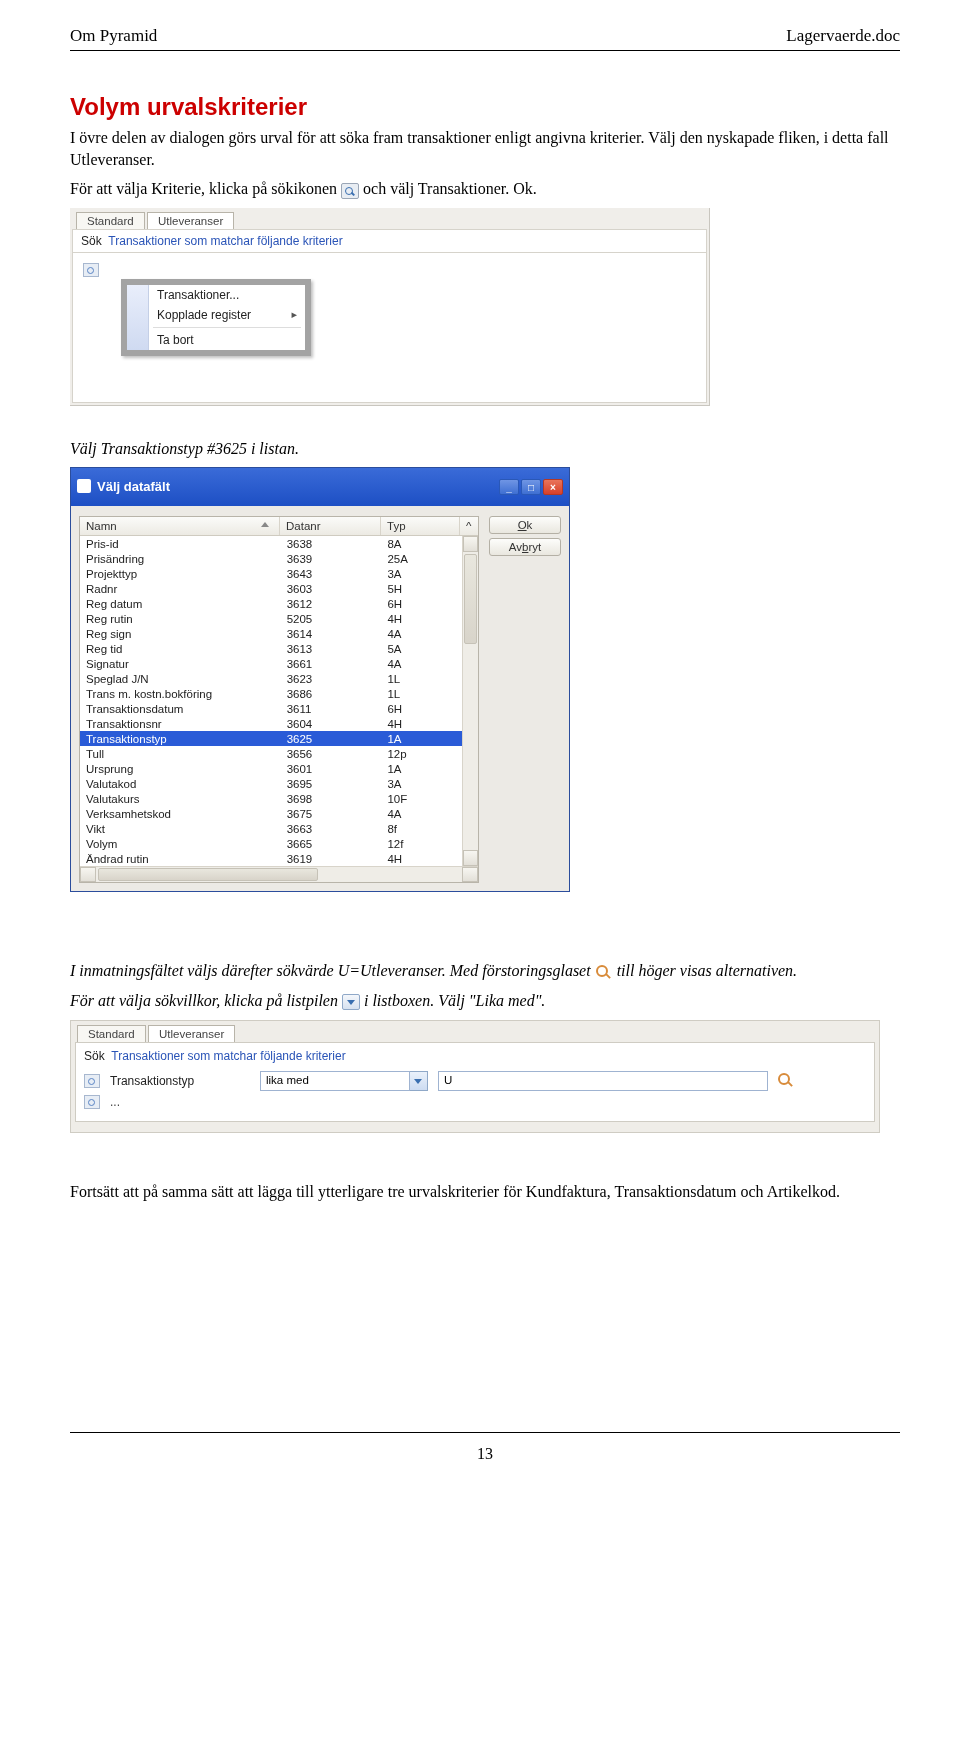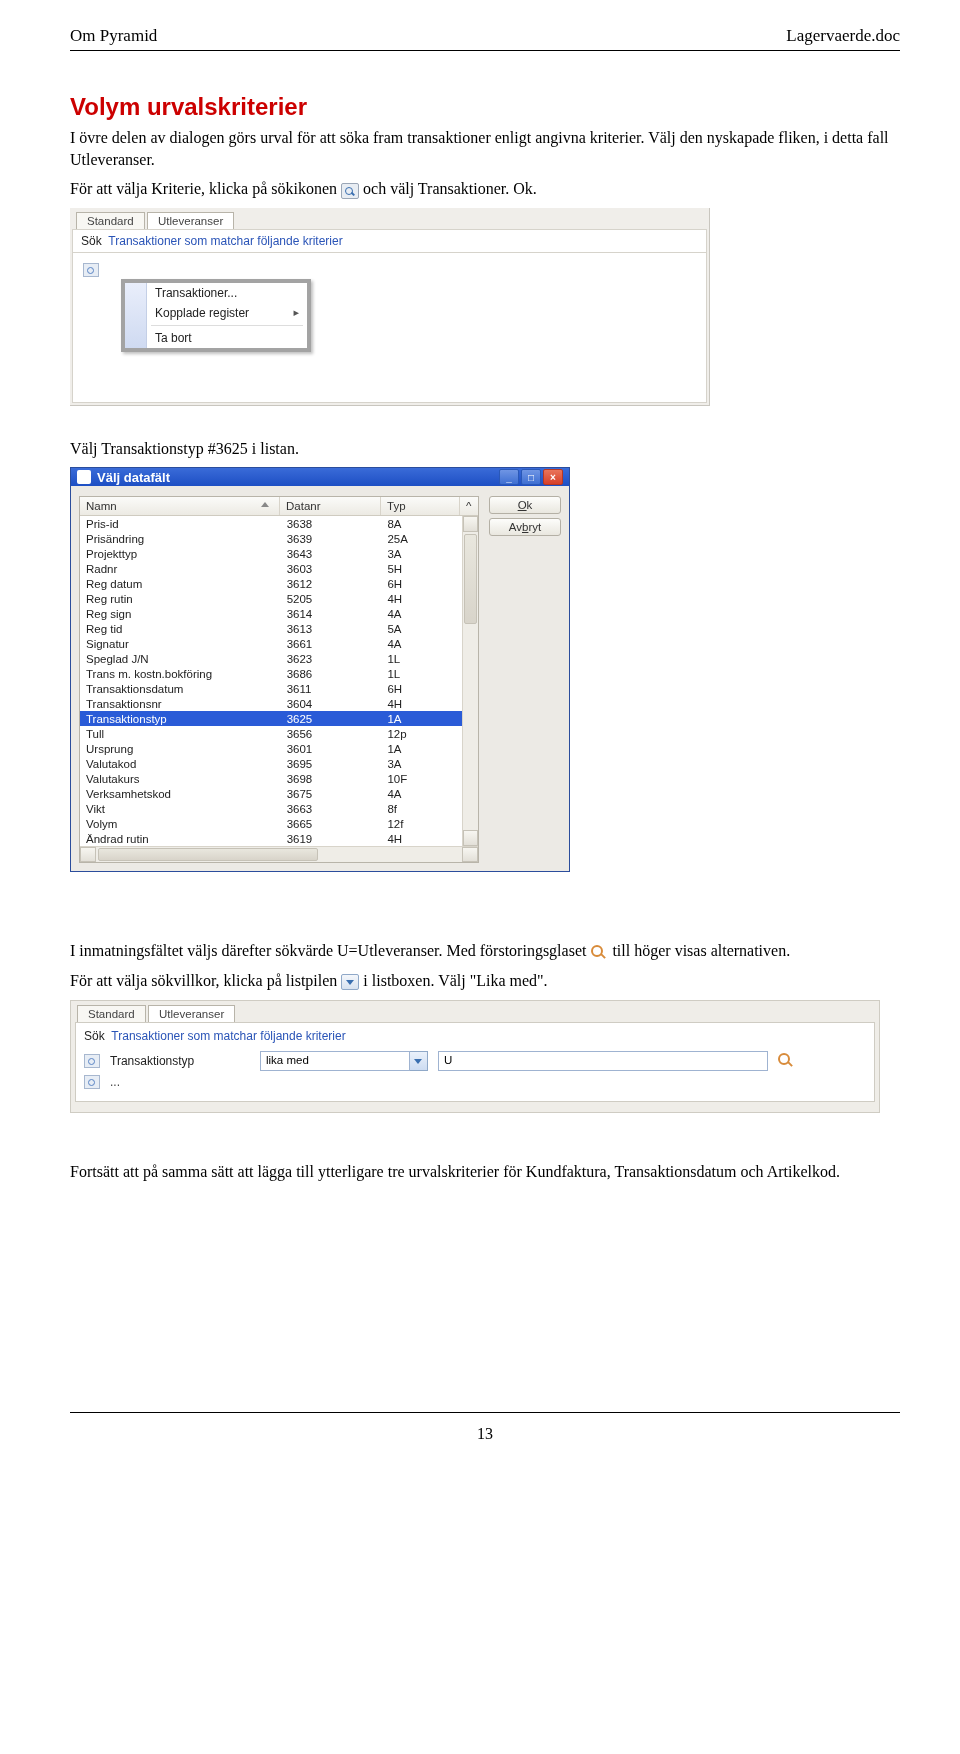--- a/index.html
+++ b/index.html
@@ -85,21 +85,21 @@
     border-radius:50%;
   }
   .inline-icon.magnify::before{
     content:"";
     position:absolute;
     left:10px; top:11px;
     width:6px; height:2px;
     background:#d88b3a;
     transform:rotate(45deg);
   }
-  .italic { }
+  .italic { font-style: italic; }
   .spacer-sm { height: 20px; }
   .spacer-md { height: 36px; }
   .footer {
     margin-top: 230px;
   }
   .footer-rule { border-top:1px solid #000; margin-bottom:12px; }
   .footer-page { text-align:center; font-size:16px; }
 
   
   .shot1 {
@@ -147,21 +147,21 @@
     background:#e7edf5;
   }
   .shot1 .row-icon::after{
     content:"";position:absolute;left:3px;top:3px;width:5px;height:5px;border:1px solid #5a84c4;border-radius:50%;
   }
   .shot1 .menu {
     position:absolute;
     left:48px; top:26px;
     width:190px;
     background:#fff;
-    border:4px solid #a3a3a3;
+    border:6px solid #a3a3a3;
     box-shadow:2px 2px 3px rgba(0,0,0,.25);
   }
   .shot1 .menu .strip {
     position:absolute; left:0; top:0; bottom:0; width:22px;
     background:linear-gradient(#e9eefb,#cfdaf1);
     border-right:1px solid #c4cfe6;
   }
   .shot1 .menu .grp { position:relative; padding:3px 6px 3px 30px; color:#222; }
   .shot1 .menu .grp.arrow::after{
     content:"▸"; position:absolute; right:8px; top:3px; font-size:11px; color:#555;
@@ -173,23 +173,22 @@
     width:500px;
     border:1px solid #2b4d9c;
     font-family: Tahoma, Arial, sans-serif;
     font-size:12px;
     margin: 4px 0 10px 0;
     background:#eceae5;
   }
   .shot2 .titlebar {
     background:linear-gradient(#3a6bd8,#1d4fc4);
     color:#fff;
-    padding:1px 6px;
+    padding:11px 6px;
     display:flex;
-    align-items:center;
     gap:6px;
     font-weight:bold;
     font-size:13px;
   }
   .shot2 .titlebar .wicon{
     width:14px;height:14px;background:#fff;border-radius:2px;position:relative;
   }
   .shot2 .titlebar .wbtns { margin-left:auto; display:flex; gap:2px; }
   .shot2 .titlebar .wbtn {
     width:20px;height:16px;background:linear-gradient(#6f95e4,#3e6fd2);

